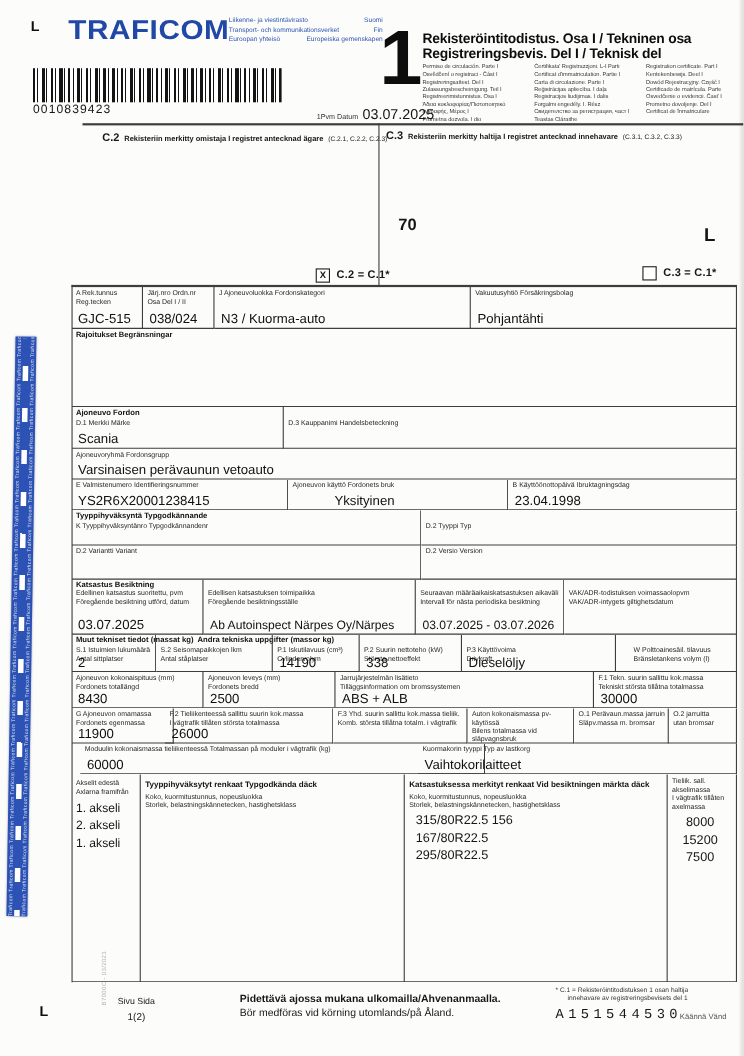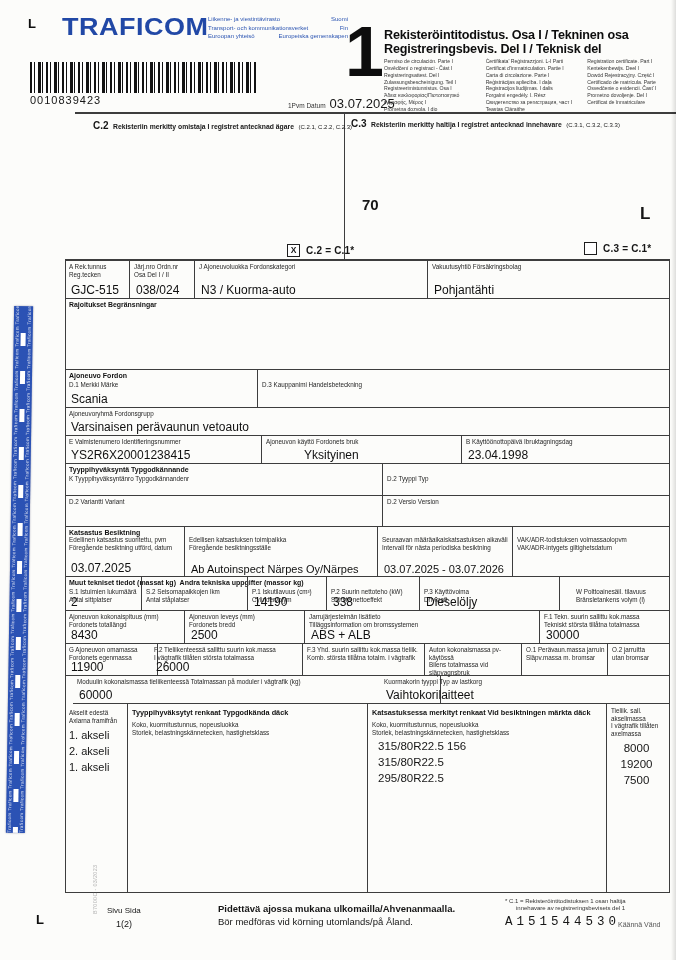--- a/index.html
+++ b/index.html
@@ -321,31 +321,31 @@
     <div class="lbl-bold" style="font-size:7.3px;margin-top:2px">Tyyppihyväksytyt renkaat  Typgodkända däck</div>
     <div class="lbl" style="margin-top:4px">Koko, kuormitustunnus, nopeusluokka
 Storlek, belastningskännetecken, hastighetsklass</div>
   </div>
   <div class="cell" style="left:368px;top:704px;width:239px;height:189px">
     <div class="lbl-bold" style="font-size:7.3px;margin-top:2px">Katsastuksessa merkityt renkaat  Vid besiktningen märkta däck</div>
     <div class="lbl" style="margin-top:4px">Koko, kuormitustunnus, nopeusluokka
 Storlek, belastningskännetecken, hastighetsklass</div>
     <div style="font-size:11.5px;line-height:16px;margin-top:2px;padding-left:6px">
       <div>315/80R22.5 156</div>
-      <div>315/80R22.5</div>
+      <div>167/80R22.5</div>
       <div>295/80R22.5</div>
     </div>
   </div>
   <div class="cell" style="left:607px;top:704px;width:63px;height:189px">
     <div class="lbl" style="margin-top:1px">Tieliik. sall. akselimassa
 I vägtrafik tillåten
 axelmassa</div>
     <div style="font-size:11.5px;line-height:16px;margin-top:2px;text-align:center;padding-right:6px">
       <div>8000</div>
-      <div>19200</div>
+      <div>15200</div>
       <div>7500</div>
     </div>
   </div>
 
   <div class="formcode">B7000C - 03/2023</div>
 
   <div class="ribbon">
     <div class="rtext" style="left:0">Traficom Traficom Traficom Traficom Traficom Traficom Traficom Traficom Traficom Traficom Traficom Traficom Traficom Traficom Traficom Traficom Traficom Traficom Traficom Traficom Traficom Traficom Traficom Traficom</div>
     <div class="rtext" style="left:12px">Traficom Traficom Traficom Traficom Traficom Traficom Traficom Traficom Traficom Traficom Traficom Traficom Traficom Traficom Traficom Traficom Traficom Traficom Traficom Traficom Traficom Traficom Traficom Traficom</div>
     <div class="dashes"></div>

